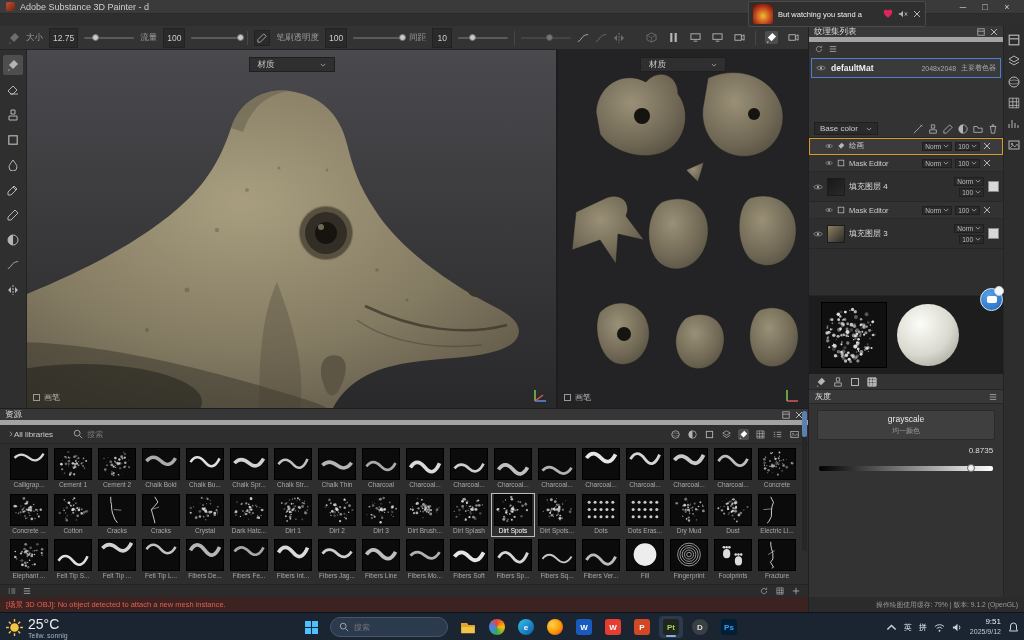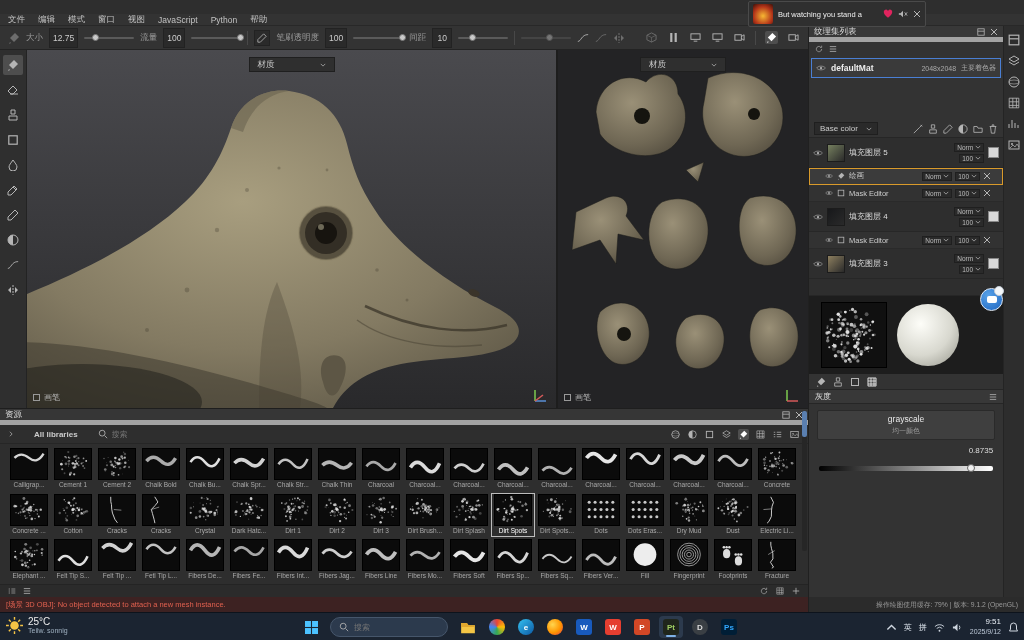--- a/index.html
+++ b/index.html
@@ -96,21 +96,21 @@
   .ptype{font-size:7px;color:#999;margin-top:2px;}
   .sliderrow{margin:6px 10px 0 10px;}
   .sval{text-align:right;font-size:8px;color:#ddd;margin-bottom:11px;}
   .gtrack{position:relative;height:5px;border-radius:2px;background:linear-gradient(90deg,#000,#fff);}
   .gtrack .h{position:absolute;top:-2px;left:85%;width:8px;height:8px;border-radius:50%;background:#f0f0f0;border:1px solid #666;}
 
   
   #assets{position:absolute;top:408px;left:0;width:808px;height:189px;background:#2e2e2e;border-top:1px solid #1e1e1e;display:flex;flex-direction:column;}
   #assets .phead{background:#363636;}
   .afilter{height:19px;display:flex;align-items:center;gap:6px;padding:0 8px;background:#2e2e2e;border-bottom:1px solid #262626;}
-  .alib{display:flex;align-items:center;gap:20px;font-size:8px;color:#ccc;font-weight:bold;}
+  .alib{display:flex;align-items:center;gap:0;font-size:8px;color:#ccc;}
   .asearch{display:flex;align-items:center;gap:4px;margin-left:14px;flex:1;}
   .asearch input{background:transparent;border:none;outline:none;color:#bbb;font-size:8px;width:200px;font-family:inherit;}
   .aficons{display:flex;align-items:center;gap:6px;}
   .aficons .ic{width:11px;height:11px;padding:1px;}
   #assetgrid{flex:1;display:grid;grid-template-columns:repeat(18,minmax(0,1fr));gap:3px 2px;padding:4px 10px 2px 8px;overflow:hidden;position:relative;}
   .asset{display:flex;flex-direction:column;align-items:center;width:42px;}
   .asset .th{width:38px;height:32px;background:#0b0b0b;border:1px solid #000;}
   .asset .th svg{width:100%;height:100%;}
   .asset .lb{font-size:6.5px;color:#a8a8a8;line-height:10px;max-width:42px;white-space:nowrap;overflow:hidden;}
   .asset.sel{outline:1px solid #bcbcbc;outline-offset:0px;}
@@ -122,21 +122,21 @@
 
   
   #statusrow{position:absolute;top:597px;left:0;width:1024px;height:15px;display:flex;}
   #statusmsg{width:808px;background:#3d2222;color:#e0604f;font-size:7.5px;display:flex;align-items:center;padding:0 6px;white-space:nowrap;overflow:hidden;}
   #statusright{width:216px;background:#2b2b2b;color:#9a9a9a;font-size:6.8px;display:flex;align-items:center;justify-content:flex-end;padding:0 6px;white-space:nowrap;overflow:hidden;border-left:1px solid #202020;}
 
   
   #taskbar{position:absolute;top:612px;left:0;width:1024px;height:28px;background:#1b2431;border-top:1px solid #0d131c;}
   #weather{position:absolute;left:6px;top:3px;display:flex;align-items:center;gap:5px;}
   #weather .ic{width:17px;height:17px;}
-  .wtemp{font-size:10px;color:#eee;}
+  .wtemp{font-size:14px;color:#eee;}
   .wdesc{font-size:7px;color:#9fb0c0;}
   #tbcenter{position:absolute;left:300px;top:3px;display:flex;align-items:center;gap:8px;}
   #startbtn{width:22px;height:22px;display:flex;align-items:center;justify-content:center;border-radius:4px;}
   #startbtn .ic{width:13px;height:13px;}
   #tbsearch{width:118px;height:20px;border-radius:10px;background:#2c3a4d;border:1px solid #46566b;display:flex;align-items:center;gap:5px;padding:0 8px;}
   #tbsearch input{background:transparent;border:none;outline:none;color:#cfd6df;font-size:8px;width:80px;font-family:inherit;}
   #tbapps{display:flex;align-items:center;gap:5px;}
   .tbapp{width:24px;height:22px;display:flex;align-items:center;justify-content:center;border-radius:4px;position:relative;}
   .tbapp.active{background:#2c3a4d;}
   .tbapp.active::after{content:"";position:absolute;bottom:1px;left:7px;width:10px;height:2px;border-radius:1px;background:#7fb2e8;}
@@ -160,31 +160,30 @@
   #floatwidget{position:absolute;left:980px;top:288px;width:23px;height:23px;border-radius:50%;
     background:radial-gradient(circle at 35% 30%,#57a1e8,#1f66c0);border:1px solid #dfe9f5;z-index:40;}
   #floatwidget::before{content:"";position:absolute;left:6px;top:7px;width:10px;height:7px;border-radius:2px;background:#fff;}
   #floatwidget::after{content:"";position:absolute;right:-2px;top:-3px;width:8px;height:8px;border-radius:50%;background:#f4f7fa;border:1px solid #c3ccd6;}
 </style>
 </head>
 <body>
 
 <div id="app">
 
-
-  <nav id="menubar">
-      <span class="mitem">文件</span>
-      <span class="mitem">编辑</span>
-      <span class="mitem">模式</span>
-      <span class="mitem">窗口</span>
-      <span class="mitem">视图</span>
-      <span class="mitem">JavaScript</span>
-      <span class="mitem">Python</span>
-      <span class="mitem">帮助</span>
-    </nav>
+  <header id="titlebar">
+    <span class="appicon"></span>
+    <span>Adobe Substance 3D Painter - d</span>
+    <span class="wbtns">
+      <span class="wbtn">─</span>
+      <span class="wbtn">□</span>
+      <span class="wbtn">×</span>
+    </span>
+  </header>
+
 
   <div id="toolbar">
     <i class="ic ic12 dim">
         <svg viewBox="0 0 12 12">
           <path d="M7 1l4 4-5 5-4-4z" fill="currentColor"></path>
           <path d="M2 10l-1 2 2-1z" fill="currentColor"></path>
         </svg>
       </i>
     <span class="tlabel">大小</span>
     <span class="tval">12.75</span>
@@ -542,43 +541,20 @@
             </i>
           <i class="ic">
               <svg viewBox="0 0 10 12">
                 <path d="M1 3h8M4 3V1h2v2M2 3l1 8h4l1-8" fill="none" stroke="currentColor"></path>
               </svg>
             </i>
         </span>
       </div>
 
       <div id="layerlist">
-          <div class="lrow">
-            <i class="ic">
-              <svg viewBox="0 0 16 10">
-                <path d="M1 5C4 1 12 1 15 5C12 9 4 9 1 5Z" fill="none" stroke="currentColor"></path>
-                <circle cx="8" cy="5" r="1.8" fill="currentColor"></circle>
-              </svg>
-            </i>
-    <span class="lthumb" style="background:linear-gradient(135deg,#76805f,#2a2a2a)"></span>
-    <span class="lname">填充图层 5</span>
-    <span class="lright">
-              <span class="bx">Norm<i class="ic c6">
-                  <svg viewBox="0 0 8 5">
-                    <path d="M1 1l3 3 3-3" fill="none" stroke="currentColor"></path>
-                  </svg>
-                </i></span>
-              <span class="bx">100<i class="ic c6">
-                  <svg viewBox="0 0 8 5">
-                    <path d="M1 1l3 3 3-3" fill="none" stroke="currentColor"></path>
-                  </svg>
-                </i></span>
-            </span>
-    <span class="lmask"></span>
-          </div>
           <div class="crow sel">
             <i class="ic ic8">
               <svg viewBox="0 0 16 10">
                 <path d="M1 5C4 1 12 1 15 5C12 9 4 9 1 5Z" fill="none" stroke="currentColor"></path>
                 <circle cx="8" cy="5" r="1.8" fill="currentColor"></circle>
               </svg>
             </i>
       <i class="ic ic8">
               <svg viewBox="0 0 12 12">
                 <path d="M7 1l4 4-5 5-4-4z" fill="currentColor"></path>

